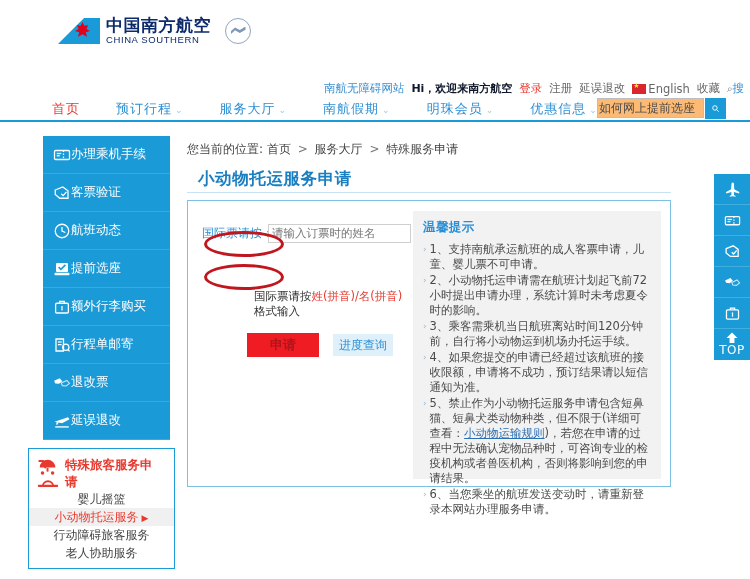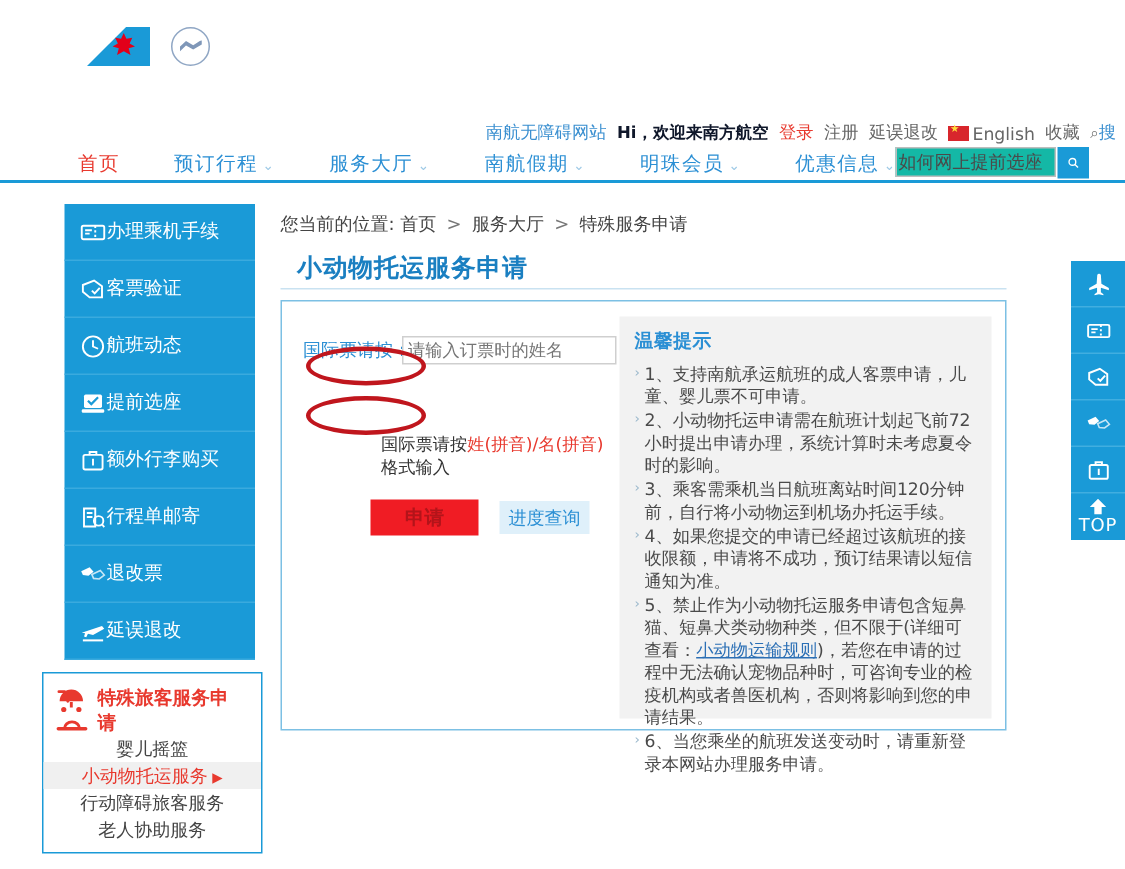--- a/index.html
+++ b/index.html
@@ -90,21 +90,21 @@
   .nav-item.active { color: #e8392e; }
   .nav-caret { color: #9dc9e6; font-size: 9px; margin-left: 3px; }
 
   
   #navsearch {
     position: absolute; right: 24px; top: 98px;
     display: flex; align-items: stretch;
   }
   #navsearch-input {
     width: 107px; height: 20px; border: 1px solid #bdbdbd;
-    background: #14b8a6; font-size: 12px; color: #4a4a4a;
+    background: #fdba74; font-size: 12px; color: #4a4a4a;
     padding: 0 1px; line-height: 18px; outline: none;
     font-family: "DejaVu Sans","Liberation Sans",sans-serif;
   }
   #navsearch-btn {
     width: 21px; height: 21px; background: #1a9ad7; border: 0;
     color: #fff; display: flex; align-items: center; justify-content: center;
     cursor: pointer; margin-left: 1px;
   }
   #navsearch-btn svg { display: block; }
 
@@ -241,20 +241,24 @@
 <body>
 
 <div id="page">
 
   <div id="header">
 
     <div id="logo-block">
       <div id="logo-tail">
         <div class="tail-shape"></div>
           <div class="tail-rose"></div>
+      </div>
+      <div id="logo-text">
+        <div class="logo-cn">中国南方航空</div>
+        <div class="logo-en">CHINA SOUTHERN</div>
       </div>
       <div id="skyteam">
         <div class="st-wave"></div>
       </div>
     </div>
 
     <div id="util-row">
       <a>南航无障碍网站</a>
       <span class="greet">Hi，欢迎来南方航空</span>
       <a class="login">登录</a>

